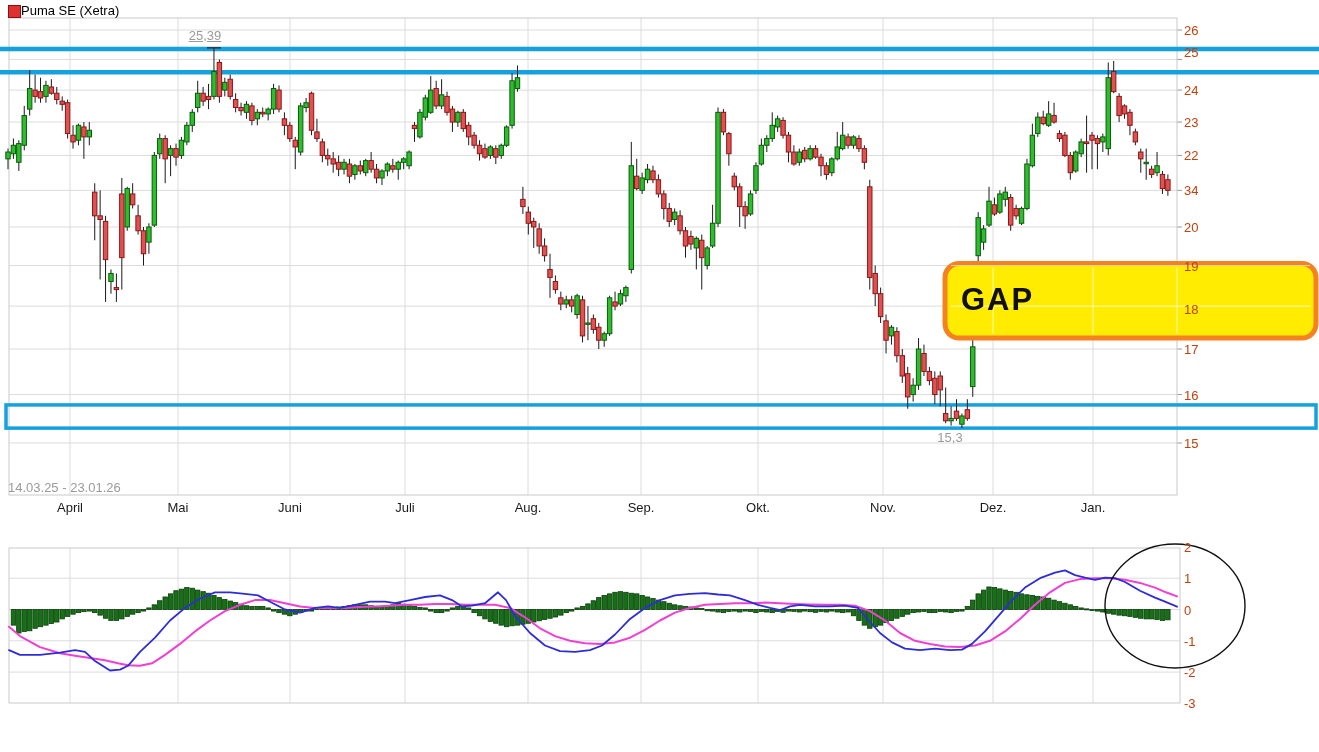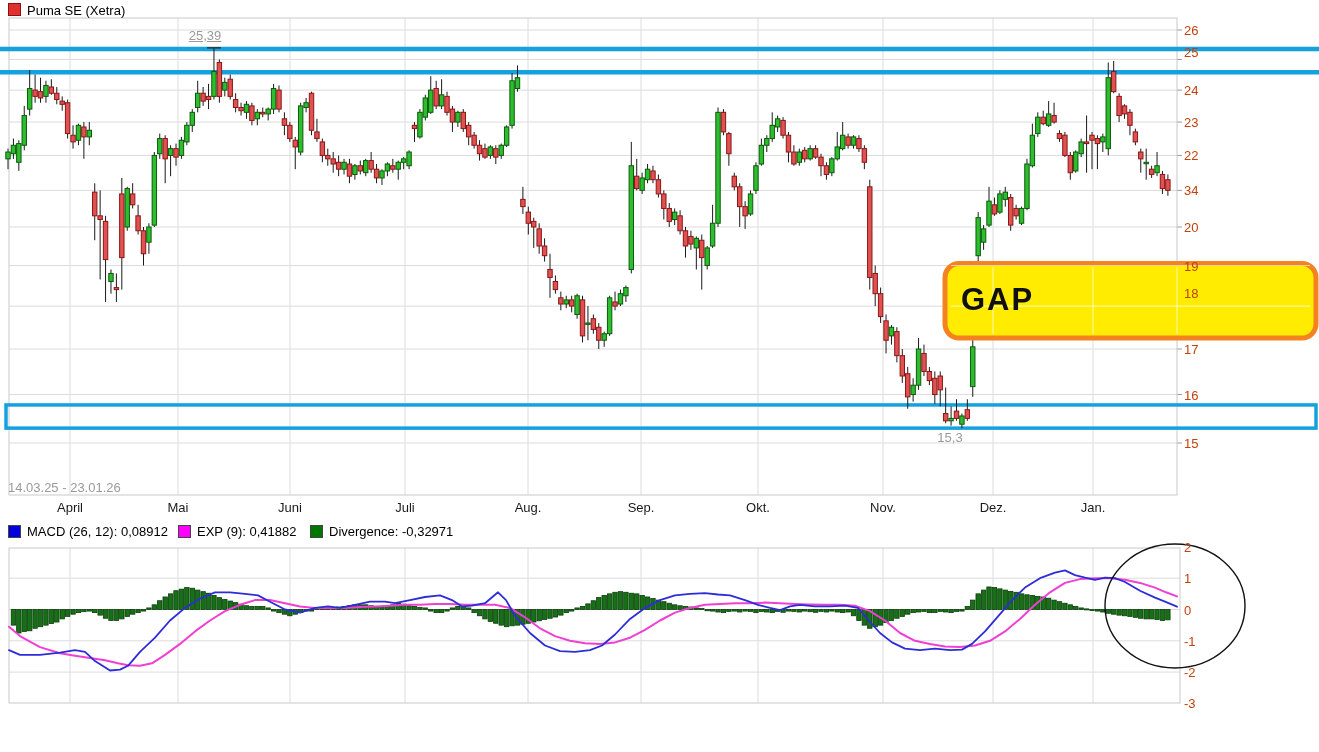--- a/index.html
+++ b/index.html
@@ -1,19 +1,19 @@
 <!DOCTYPE html>
 <html><head>
 <meta charset="utf-8">
 <style>
   html,body{margin:0;padding:0;background:#fff;}
   #stage{position:relative;width:1319px;height:752px;background:#fff;overflow:hidden;
          font-family:"Liberation Sans",sans-serif;-webkit-font-smoothing:antialiased;}
   svg{position:absolute;left:0;}
-  .hdr{position:absolute;left:8px;top:3px;display:flex;align-items:flex-start;gap:6px;z-index:30;}
+  .hdr{position:absolute;left:8px;top:3px;display:flex;align-items:flex-end;z-index:30;}
   .hdr .marker{width:11px;height:11px;background:#e03131;border:1px solid #8c1010;display:inline-block;}
   .hdr .t{font-size:13px;color:#000;}
   .lbl{position:absolute;z-index:25;font-size:13px;white-space:nowrap;}
   .gray{color:#9a9a9a;}
   .xlab{color:#1a1a1a;transform:translateX(-50%);}
   .ylab{color:#c2410c;transform:translateY(-50%);}
   #gap-label{position:absolute;z-index:26;font-size:31px;font-weight:bold;color:#101010;
              letter-spacing:2px;}
   #high-label{width:70px;text-align:center;}
   #low-label{width:60px;text-align:center;}
@@ -769,42 +769,28 @@
     </div>
   <div id="y-labels-main">
       <div class="lbl ylab" style="left: 1184px; top: 30px;">26</div>
       <div class="lbl ylab" style="left: 1184px; top: 52px;">25</div>
       <div class="lbl ylab" style="left: 1184px; top: 90.0997px;">24</div>
       <div class="lbl ylab" style="left: 1184px; top: 122.055px;">23</div>
       <div class="lbl ylab" style="left: 1184px; top: 155.432px;">22</div>
       <div class="lbl ylab" style="left: 1184px; top: 190.361px;">34</div>
       <div class="lbl ylab" style="left: 1184px; top: 226.995px;">20</div>
       <div class="lbl ylab" style="left: 1184px; top: 265.508px;">19</div>
-      <div class="lbl ylab" style="left: 1184px; top: 293px;">18</div>
+      <div class="lbl ylab" style="left: 1184px; top: 309px;">18</div>
       <div class="lbl ylab" style="left: 1184px; top: 349.022px;">17</div>
       <div class="lbl ylab" style="left: 1184px; top: 394.542px;">16</div>
       <div class="lbl ylab" style="left: 1184px; top: 443px;">15</div>
     </div>
   <div id="y-labels-macd">
       <div class="lbl ylab" style="left: 1184px; top: 546.9px;">2</div>
       <div class="lbl ylab" style="left: 1184px; top: 578.2px;">1</div>
       <div class="lbl ylab" style="left: 1184px; top: 609.5px;">0</div>
       <div class="lbl ylab" style="left: 1184px; top: 640.8px;">-1</div>
       <div class="lbl ylab" style="left: 1184px; top: 672.1px;">-2</div>
       <div class="lbl ylab" style="left: 1184px; top: 703.4px;">-3</div>
     </div>
 
-  <div class="legend">
-    <span class="item" style="left:8px;">
-      <span class="sq" style="background: rgb(0, 0, 221);"></span>
-      <span class="txt">MACD (26, 12): 0,08912</span>
-    </span>
-    <span class="item" style="left:178px;">
-      <span class="sq" style="background: rgb(255, 0, 255);"></span>
-      <span class="txt">EXP (9): 0,41882</span>
-    </span>
-    <span class="item" style="left:310px;">
-      <span class="sq" style="background: rgb(0, 119, 0);"></span>
-      <span class="txt">Divergence: -0,32971</span>
-    </span>
-  </div>
 
 </div>
 
 </body></html>

